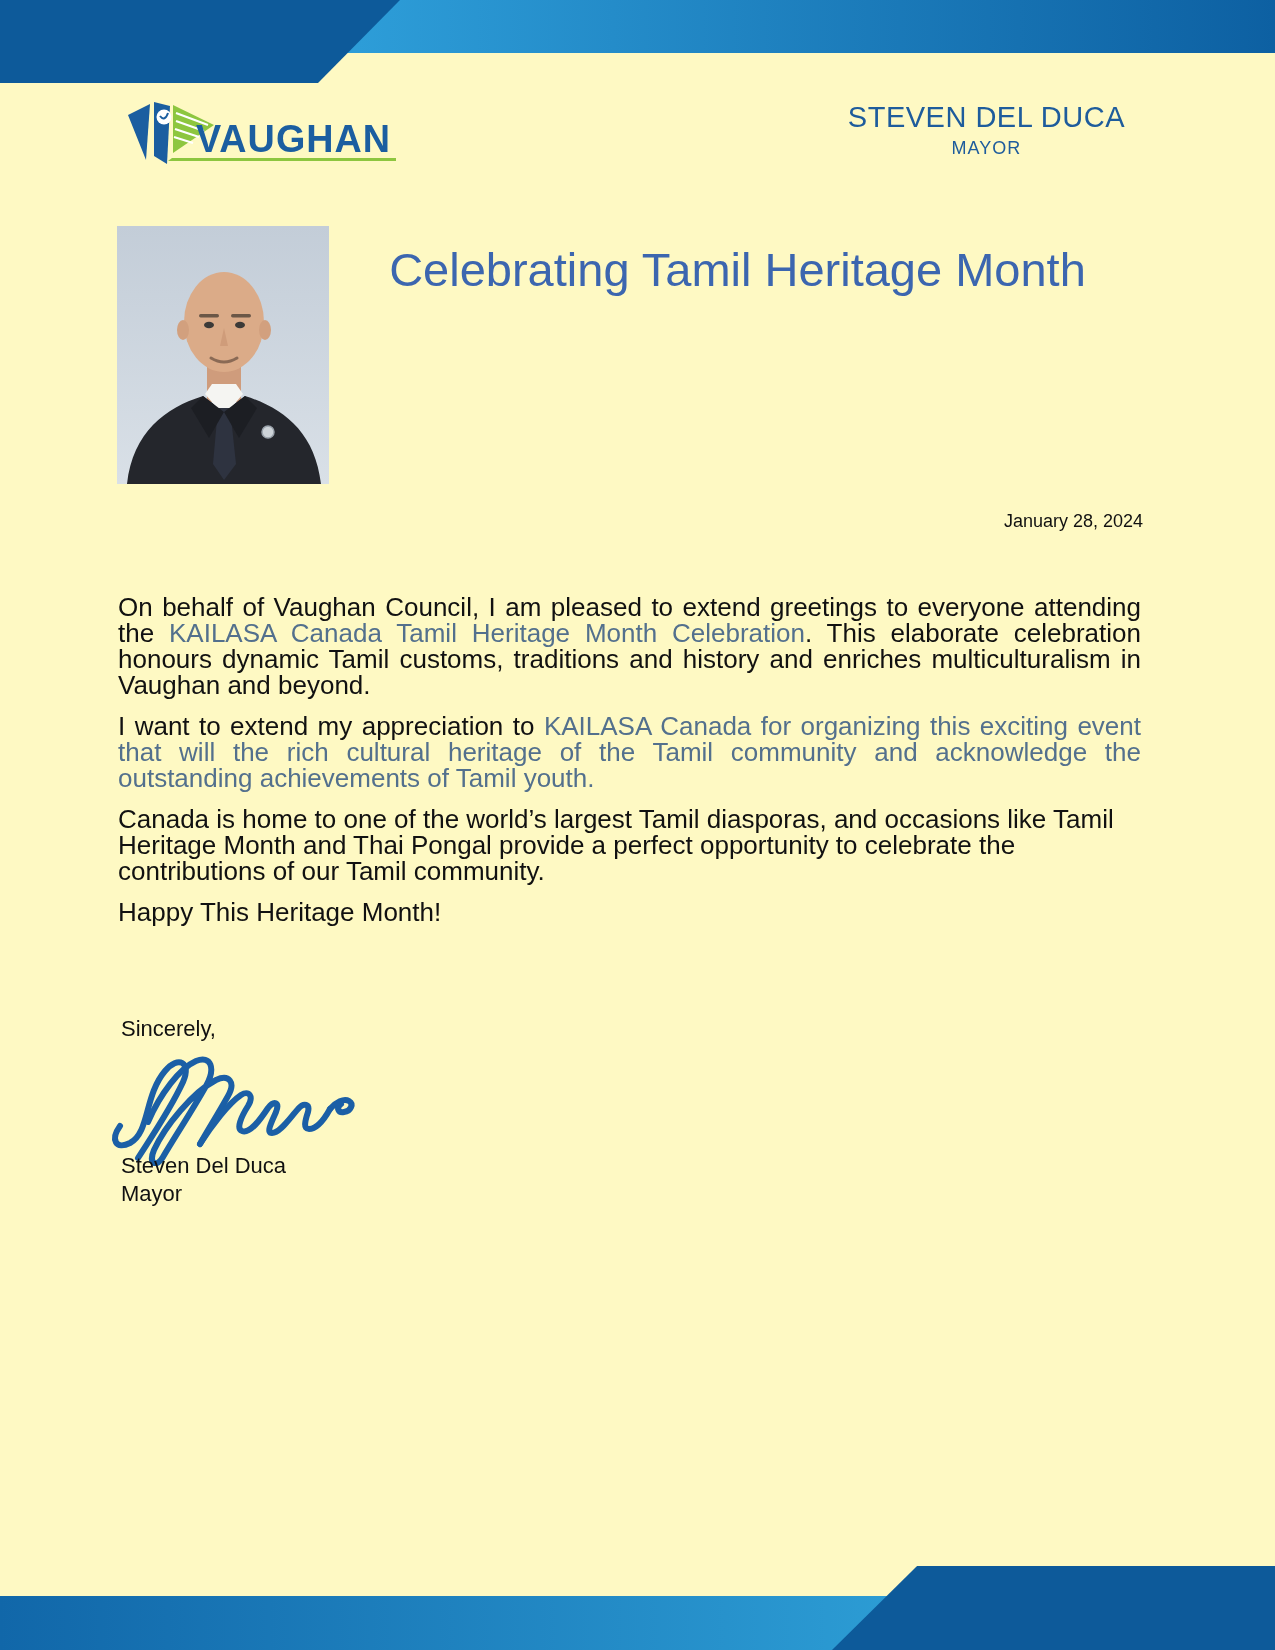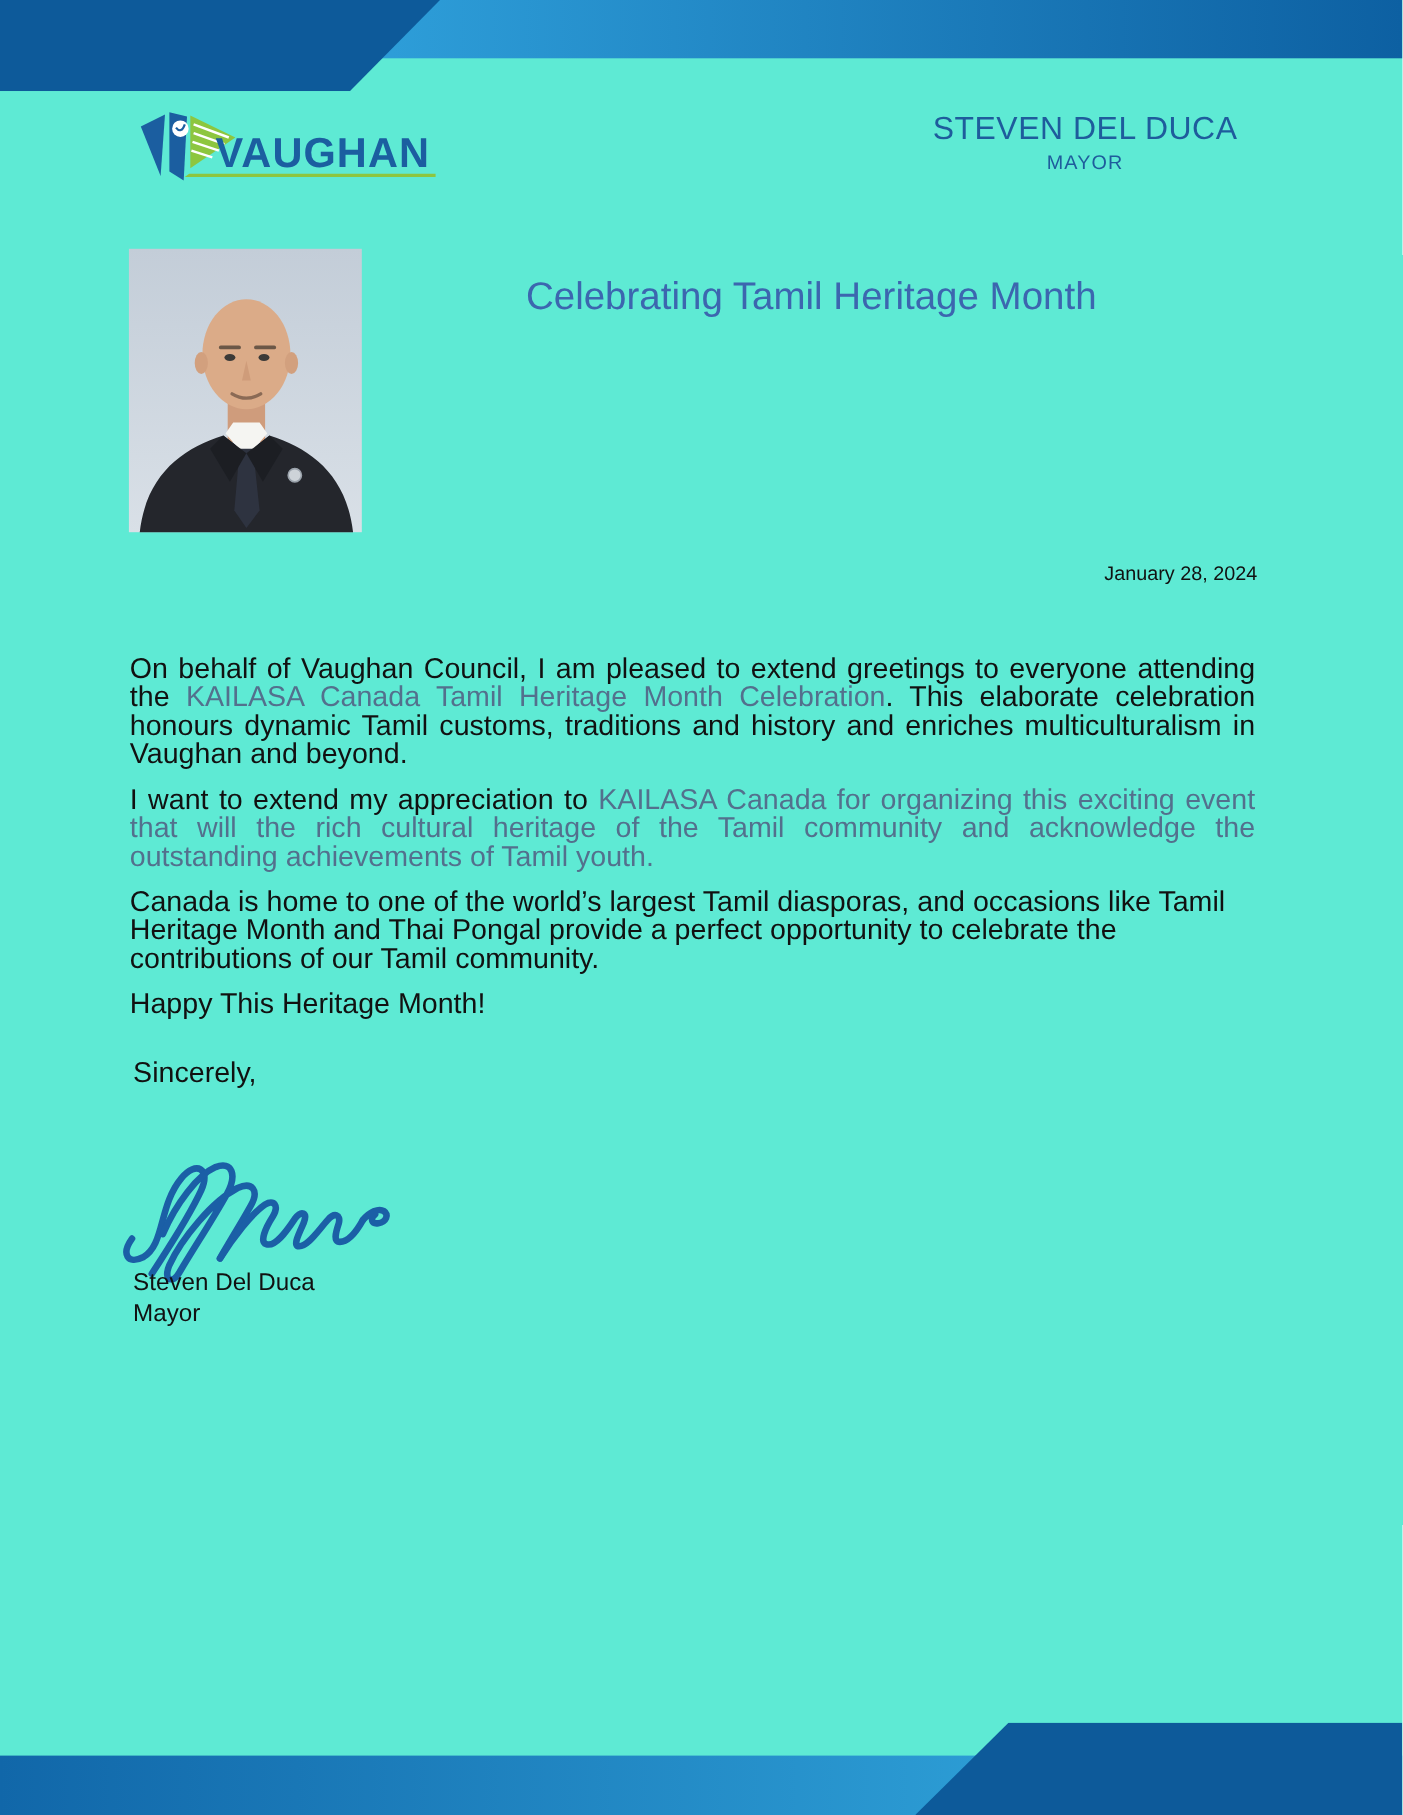--- a/index.html
+++ b/index.html
@@ -1,19 +1,19 @@
 <!DOCTYPE html>
 <html><head>
 <meta charset="utf-8">
 <style>
   html,body{margin:0;padding:0;background:#ffffff;}
   .page{
     position:relative;
     width:1275px;height:1650px;
-    background:#5eead4;
+    background:#fef9c3;
     overflow:hidden;
     font-family:"Liberation Sans", sans-serif;
     color:#111111;
   }
   
   .band-top{
     position:absolute;top:0;left:0;width:100%;height:53px;
     background:linear-gradient(90deg,#2d9dd8 28%,#0d60a2 100%);
   }
   .corner-top{
@@ -37,36 +37,36 @@
     position:absolute;right:150px;top:101px;
     text-align:center;color:#1e5c9c;
   }
   .official .name{font-size:29px;letter-spacing:.5px;white-space:nowrap;}
   .official .role{font-size:18px;letter-spacing:1px;margin-top:4px;}
   
   .portrait{position:absolute;left:117px;top:226px;width:212px;height:258px;}
   
   .doc-title{
     position:absolute;left:330px;top:250px;width:815px;
-    text-align:center;font-size:35px;color:#3c66af;line-height:40px;
+    text-align:center;font-size:47px;color:#3c66af;line-height:40px;
   }
   .date-line{
     position:absolute;right:132px;top:511px;
     font-size:18px;color:#111;
   }
   
   .body-text{
     position:absolute;left:118px;top:594px;width:1023px;
     font-size:26px;line-height:26px;color:#111;
   }
   .para{margin:0 0 15px 0;}
   .justify{text-align:justify;}
   .accent{color:#53708d;}
   
-  .closing{position:absolute;left:121px;top:960px;font-size:26px;}
+  .closing{position:absolute;left:121px;top:1016px;font-size:22px;}
   .signature{position:absolute;left:108px;top:1038px;width:252px;height:128px;}
   .signer-name{position:absolute;left:121px;top:1152px;font-size:22px;line-height:28px;}
   .signer-role{position:absolute;left:121px;top:1180px;font-size:22px;line-height:28px;}
 </style>
 </head>
 <body>
 
 <div class="page">
 
   <div class="band-top"></div>

